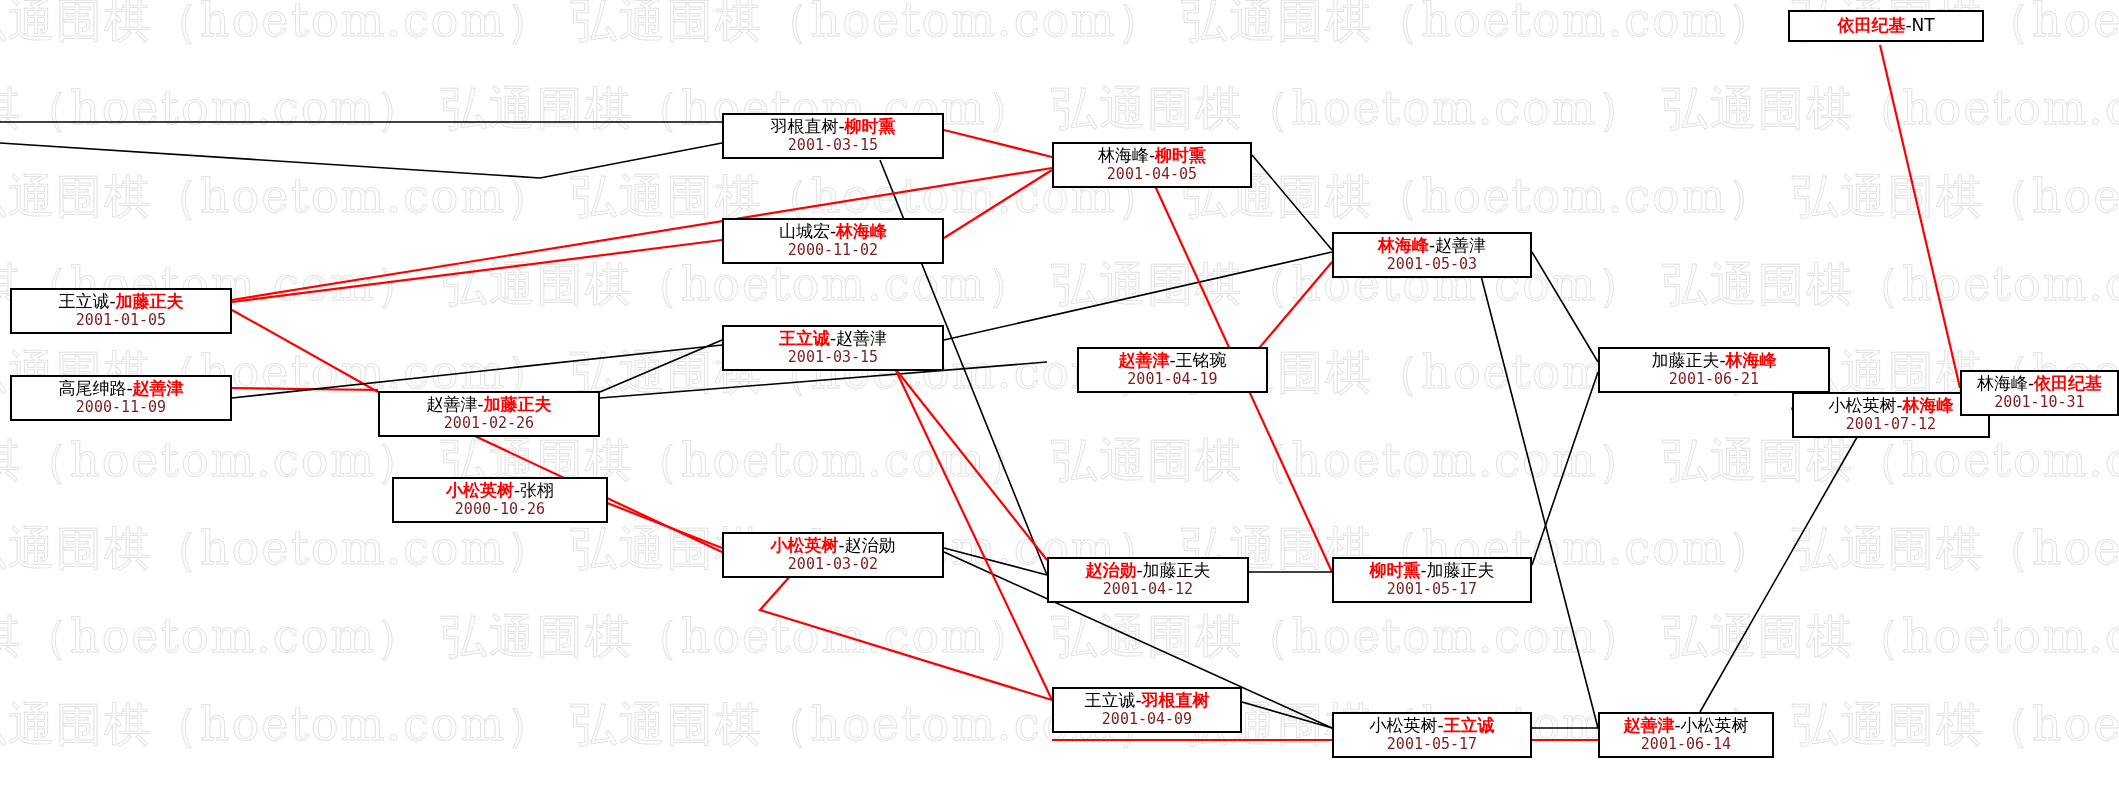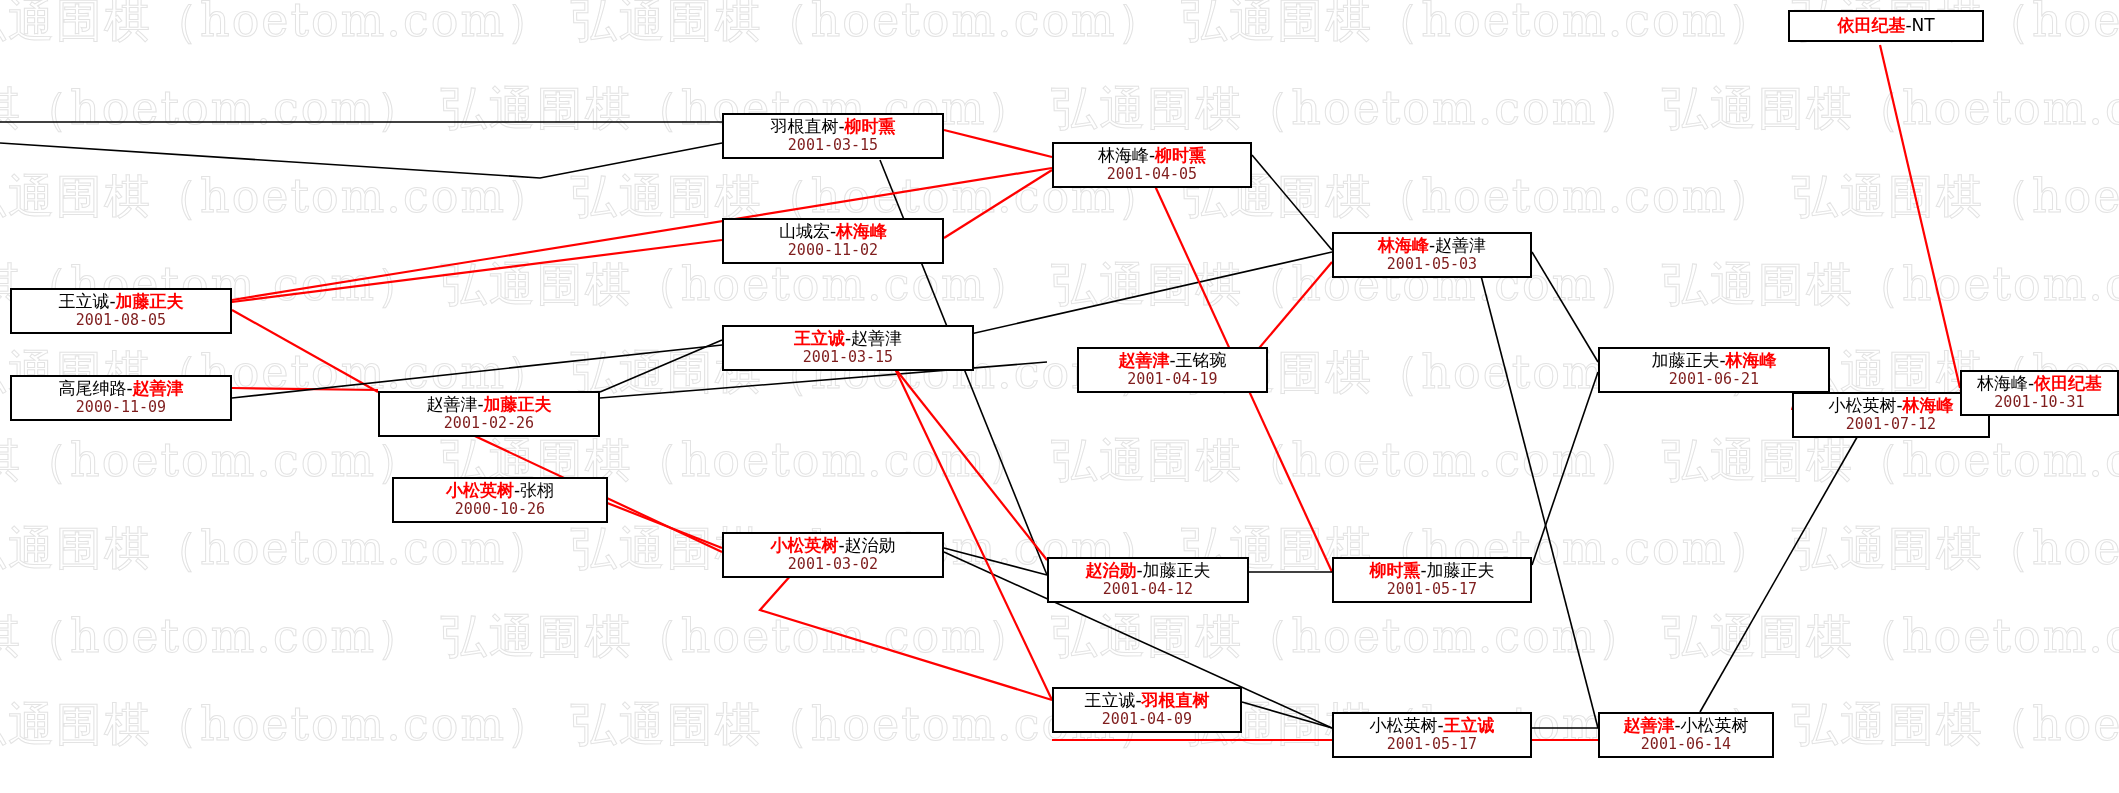--- a/index.html
+++ b/index.html
@@ -110,39 +110,39 @@
       <path d="M 1532,728 L 1598,728" stroke="#000000" stroke-width="1.6" fill="none"></path>
       <path d="M 1804,368 L 1792,410" stroke="#ff0000" stroke-width="2.2" fill="none"></path>
       <path d="M 1700,712 L 1860,432" stroke="#000000" stroke-width="1.6" fill="none"></path>
       <path d="M 1990,412 L 1960,390" stroke="#ff0000" stroke-width="2.2" fill="none"></path>
       <path d="M 1880,45 L 1960,388" stroke="#ff0000" stroke-width="2.2" fill="none"></path>
     </svg>
 
   <div id="nodes-layer">
       <div class="node" style="left: 10px; top: 288px; width: 222px;">
         <div class="players"><span class="l">王立诚</span><span>-</span><span class="w">加藤正夫</span></div>
-        <div class="date">2001-08-05</div>
+        <div class="date">2001-01-05</div>
       </div>
       <div class="node" style="left: 10px; top: 375px; width: 222px;">
         <div class="players"><span class="l">高尾绅路</span><span>-</span><span class="w">赵善津</span></div>
         <div class="date">2000-11-09</div>
       </div>
       <div class="node" style="left: 378px; top: 378px; width: 222px; margin-top: 13px;">
         <div class="players"><span class="l">赵善津</span><span>-</span><span class="w">加藤正夫</span></div>
         <div class="date">2001-02-26</div>
       </div>
       <div class="node" style="left: 722px; top: 113px; width: 222px;">
         <div class="players"><span class="l">羽根直树</span><span>-</span><span class="w">柳时熏</span></div>
         <div class="date">2001-03-15</div>
       </div>
       <div class="node" style="left: 722px; top: 218px; width: 222px;">
         <div class="players"><span class="l">山城宏</span><span>-</span><span class="w">林海峰</span></div>
         <div class="date">2000-11-02</div>
       </div>
-      <div class="node" style="left: 722px; top: 325px; width: 252px;">
+      <div class="node" style="left: 722px; top: 325px; width: 222px;">
         <div class="players"><span class="w">王立诚</span><span>-</span><span class="l">赵善津</span></div>
         <div class="date">2001-03-15</div>
       </div>
       <div class="node" style="left: 392px; top: 477px; width: 216px;">
         <div class="players"><span class="w">小松英树</span><span>-</span><span class="l">张栩</span></div>
         <div class="date">2000-10-26</div>
       </div>
       <div class="node" style="left: 722px; top: 532px; width: 222px;">
         <div class="players"><span class="w">小松英树</span><span>-</span><span class="l">赵治勋</span></div>
         <div class="date">2001-03-02</div>

